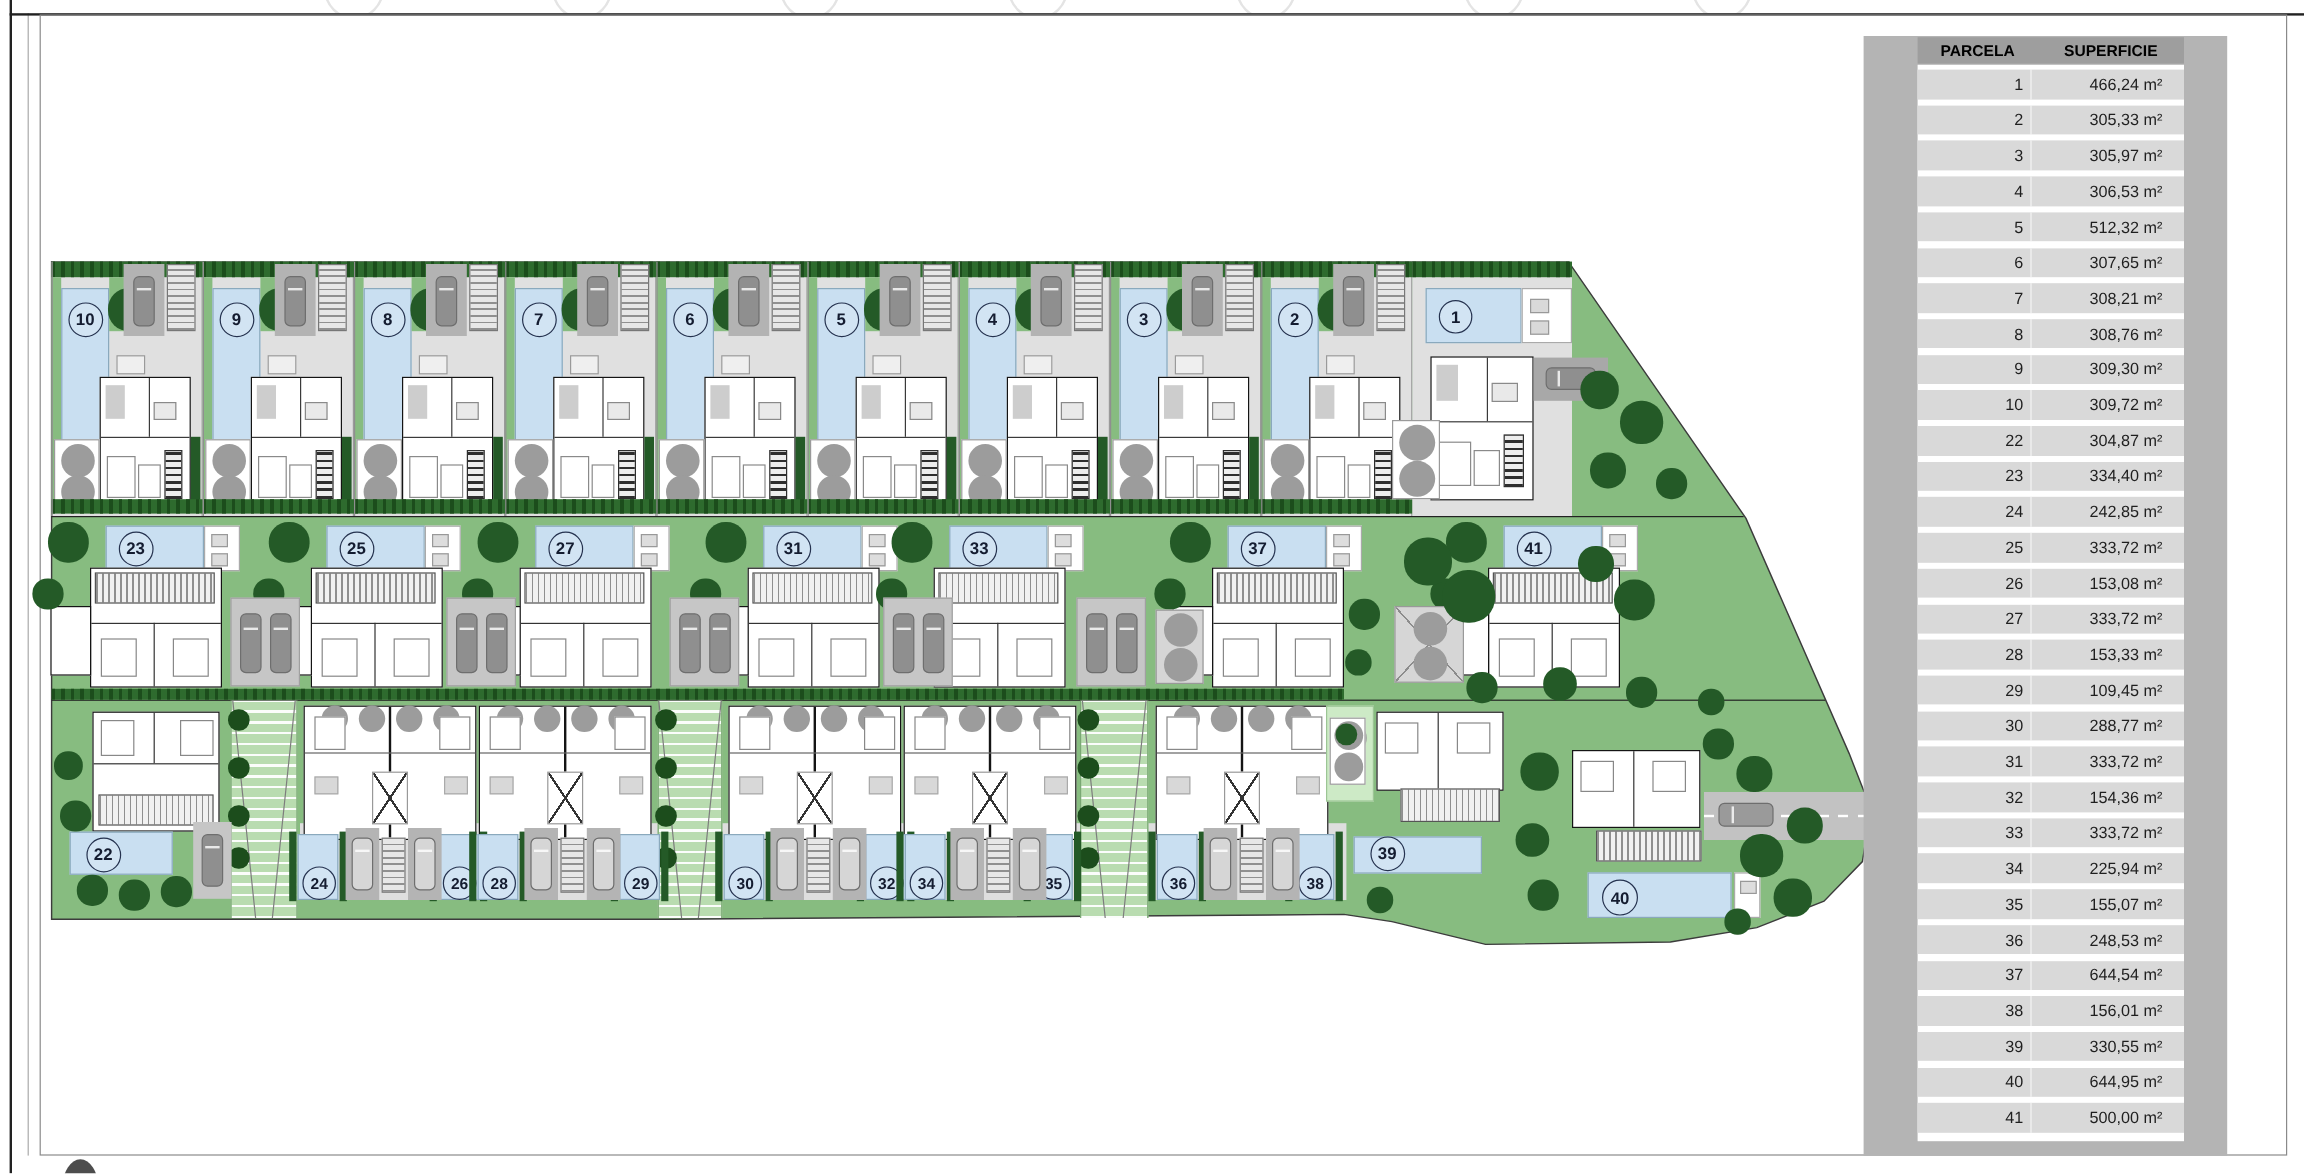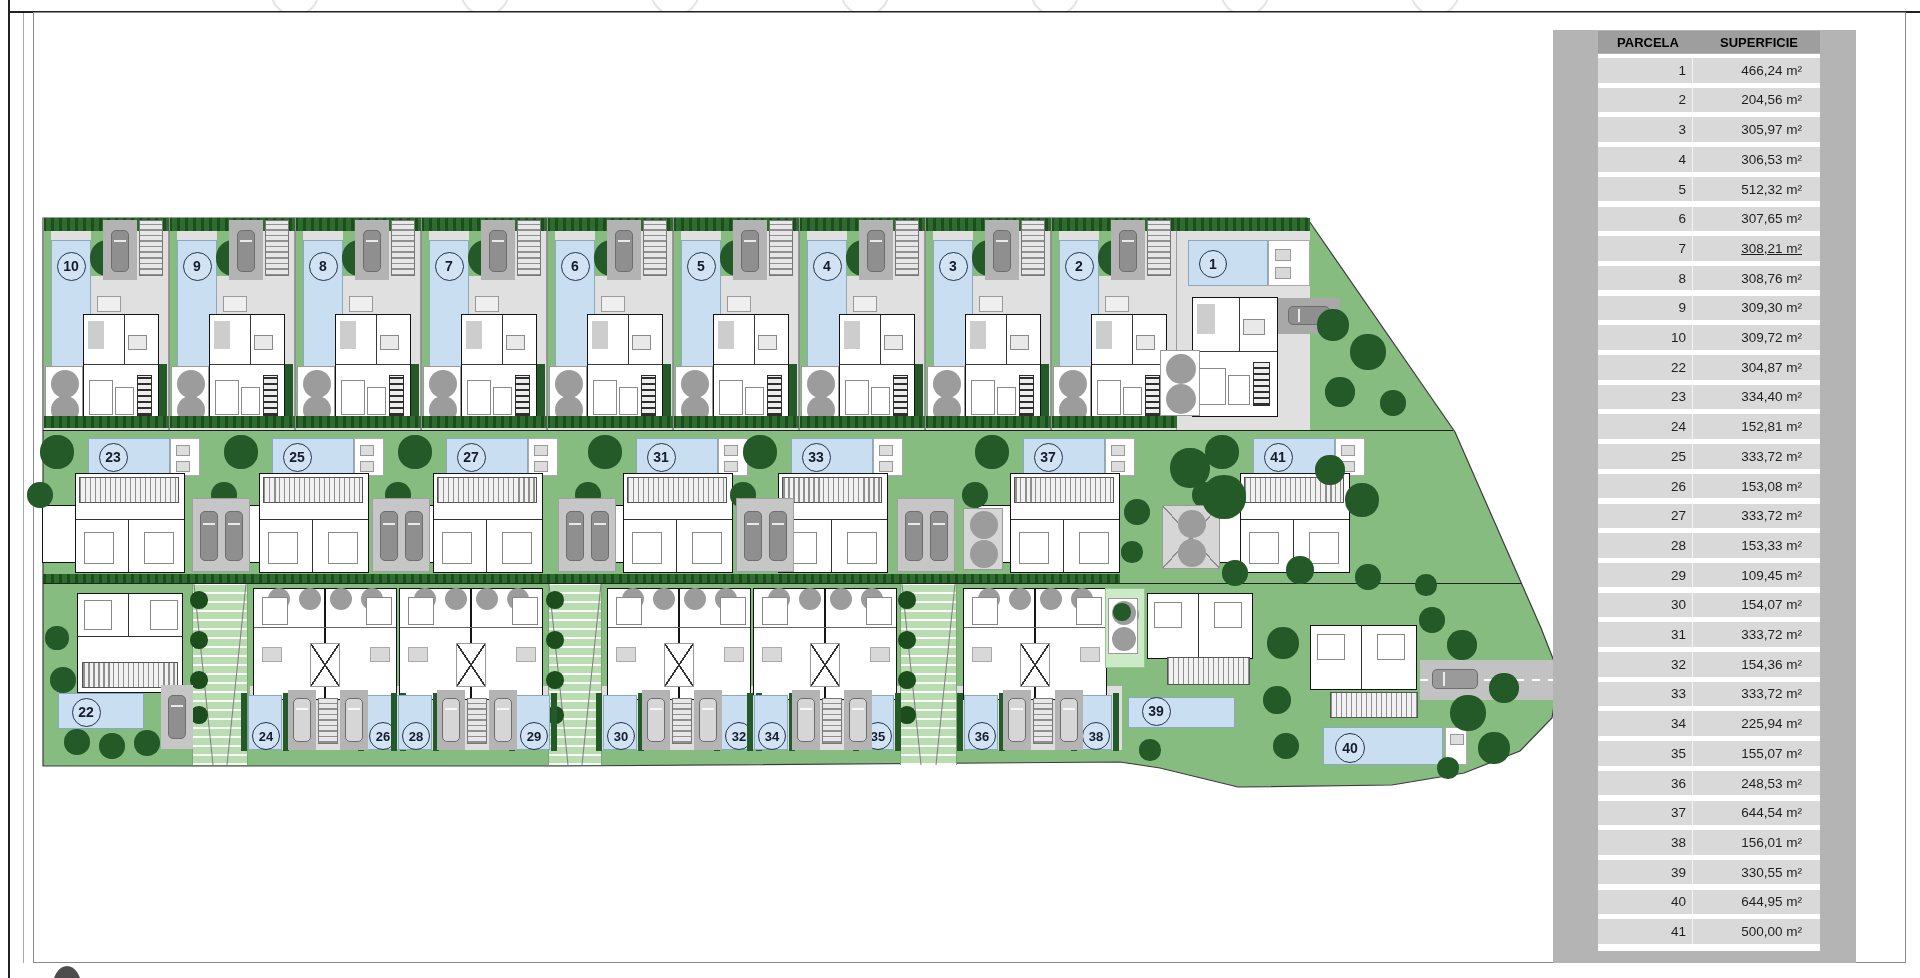--- a/index.html
+++ b/index.html
@@ -820,41 +820,41 @@
         <div style="position: absolute; left: 45px; top: 1px; width: 222px; height: 22px; background: rgb(158, 158, 158); display: flex;">
           <div class="hdr" style="position: relative; width: 100px; height: 22px; font-size: 13px;">PARCELA</div>
           <div class="hdr" style="position: relative; width: 122px; height: 22px; font-size: 13px;">SUPERFICIE</div>
         </div>
         <div style="position: absolute; left: 45px; top: 28px; width: 222px; height: 24.5px; background: rgb(217, 217, 217); display: flex; font-size: 13.5px;">
           <div class="row-cell" style="position: relative; width: 94px; height: 100%; padding-right: 6px; box-sizing: border-box;">1</div>
           <div class="row-cell" style="position: relative; width: 122px; height: 100%; padding-right: 12px; box-sizing: border-box; border-left: 1px solid rgba(255, 255, 255, 0.7);">466,24 m²</div>
         </div>
         <div style="position: absolute; left: 45px; top: 57.7px; width: 222px; height: 24.5px; background: rgb(217, 217, 217); display: flex; font-size: 13.5px;">
           <div class="row-cell" style="position: relative; width: 94px; height: 100%; padding-right: 6px; box-sizing: border-box;">2</div>
-          <div class="row-cell" style="position: relative; width: 122px; height: 100%; padding-right: 12px; box-sizing: border-box; border-left: 1px solid rgba(255, 255, 255, 0.7);">204,56 m²</div>
+          <div class="row-cell" style="position: relative; width: 122px; height: 100%; padding-right: 12px; box-sizing: border-box; border-left: 1px solid rgba(255, 255, 255, 0.7);">305,33 m²</div>
         </div>
         <div style="position: absolute; left: 45px; top: 87.4px; width: 222px; height: 24.5px; background: rgb(217, 217, 217); display: flex; font-size: 13.5px;">
           <div class="row-cell" style="position: relative; width: 94px; height: 100%; padding-right: 6px; box-sizing: border-box;">3</div>
           <div class="row-cell" style="position: relative; width: 122px; height: 100%; padding-right: 12px; box-sizing: border-box; border-left: 1px solid rgba(255, 255, 255, 0.7);">305,97 m²</div>
         </div>
         <div style="position: absolute; left: 45px; top: 117.1px; width: 222px; height: 24.5px; background: rgb(217, 217, 217); display: flex; font-size: 13.5px;">
           <div class="row-cell" style="position: relative; width: 94px; height: 100%; padding-right: 6px; box-sizing: border-box;">4</div>
           <div class="row-cell" style="position: relative; width: 122px; height: 100%; padding-right: 12px; box-sizing: border-box; border-left: 1px solid rgba(255, 255, 255, 0.7);">306,53 m²</div>
         </div>
         <div style="position: absolute; left: 45px; top: 146.8px; width: 222px; height: 24.5px; background: rgb(217, 217, 217); display: flex; font-size: 13.5px;">
           <div class="row-cell" style="position: relative; width: 94px; height: 100%; padding-right: 6px; box-sizing: border-box;">5</div>
           <div class="row-cell" style="position: relative; width: 122px; height: 100%; padding-right: 12px; box-sizing: border-box; border-left: 1px solid rgba(255, 255, 255, 0.7);">512,32 m²</div>
         </div>
         <div style="position: absolute; left: 45px; top: 176.5px; width: 222px; height: 24.5px; background: rgb(217, 217, 217); display: flex; font-size: 13.5px;">
           <div class="row-cell" style="position: relative; width: 94px; height: 100%; padding-right: 6px; box-sizing: border-box;">6</div>
           <div class="row-cell" style="position: relative; width: 122px; height: 100%; padding-right: 12px; box-sizing: border-box; border-left: 1px solid rgba(255, 255, 255, 0.7);">307,65 m²</div>
         </div>
         <div style="position: absolute; left: 45px; top: 206.2px; width: 222px; height: 24.5px; background: rgb(217, 217, 217); display: flex; font-size: 13.5px;">
           <div class="row-cell" style="position: relative; width: 94px; height: 100%; padding-right: 6px; box-sizing: border-box;">7</div>
-          <div class="row-cell" style="position: relative; width: 122px; height: 100%; padding-right: 12px; box-sizing: border-box; border-left: 1px solid rgba(255, 255, 255, 0.7); text-decoration: underline;">308,21 m²</div>
+          <div class="row-cell" style="position: relative; width: 122px; height: 100%; padding-right: 12px; box-sizing: border-box; border-left: 1px solid rgba(255, 255, 255, 0.7);">308,21 m²</div>
         </div>
         <div style="position: absolute; left: 45px; top: 235.9px; width: 222px; height: 24.5px; background: rgb(217, 217, 217); display: flex; font-size: 13.5px;">
           <div class="row-cell" style="position: relative; width: 94px; height: 100%; padding-right: 6px; box-sizing: border-box;">8</div>
           <div class="row-cell" style="position: relative; width: 122px; height: 100%; padding-right: 12px; box-sizing: border-box; border-left: 1px solid rgba(255, 255, 255, 0.7);">308,76 m²</div>
         </div>
         <div style="position: absolute; left: 45px; top: 265.6px; width: 222px; height: 24.5px; background: rgb(217, 217, 217); display: flex; font-size: 13.5px;">
           <div class="row-cell" style="position: relative; width: 94px; height: 100%; padding-right: 6px; box-sizing: border-box;">9</div>
           <div class="row-cell" style="position: relative; width: 122px; height: 100%; padding-right: 12px; box-sizing: border-box; border-left: 1px solid rgba(255, 255, 255, 0.7);">309,30 m²</div>
         </div>
         <div style="position: absolute; left: 45px; top: 295.3px; width: 222px; height: 24.5px; background: rgb(217, 217, 217); display: flex; font-size: 13.5px;">
@@ -864,21 +864,21 @@
         <div style="position: absolute; left: 45px; top: 325px; width: 222px; height: 24.5px; background: rgb(217, 217, 217); display: flex; font-size: 13.5px;">
           <div class="row-cell" style="position: relative; width: 94px; height: 100%; padding-right: 6px; box-sizing: border-box;">22</div>
           <div class="row-cell" style="position: relative; width: 122px; height: 100%; padding-right: 12px; box-sizing: border-box; border-left: 1px solid rgba(255, 255, 255, 0.7);">304,87 m²</div>
         </div>
         <div style="position: absolute; left: 45px; top: 354.7px; width: 222px; height: 24.5px; background: rgb(217, 217, 217); display: flex; font-size: 13.5px;">
           <div class="row-cell" style="position: relative; width: 94px; height: 100%; padding-right: 6px; box-sizing: border-box;">23</div>
           <div class="row-cell" style="position: relative; width: 122px; height: 100%; padding-right: 12px; box-sizing: border-box; border-left: 1px solid rgba(255, 255, 255, 0.7);">334,40 m²</div>
         </div>
         <div style="position: absolute; left: 45px; top: 384.4px; width: 222px; height: 24.5px; background: rgb(217, 217, 217); display: flex; font-size: 13.5px;">
           <div class="row-cell" style="position: relative; width: 94px; height: 100%; padding-right: 6px; box-sizing: border-box;">24</div>
-          <div class="row-cell" style="position: relative; width: 122px; height: 100%; padding-right: 12px; box-sizing: border-box; border-left: 1px solid rgba(255, 255, 255, 0.7);">152,81 m²</div>
+          <div class="row-cell" style="position: relative; width: 122px; height: 100%; padding-right: 12px; box-sizing: border-box; border-left: 1px solid rgba(255, 255, 255, 0.7);">242,85 m²</div>
         </div>
         <div style="position: absolute; left: 45px; top: 414.1px; width: 222px; height: 24.5px; background: rgb(217, 217, 217); display: flex; font-size: 13.5px;">
           <div class="row-cell" style="position: relative; width: 94px; height: 100%; padding-right: 6px; box-sizing: border-box;">25</div>
           <div class="row-cell" style="position: relative; width: 122px; height: 100%; padding-right: 12px; box-sizing: border-box; border-left: 1px solid rgba(255, 255, 255, 0.7);">333,72 m²</div>
         </div>
         <div style="position: absolute; left: 45px; top: 443.8px; width: 222px; height: 24.5px; background: rgb(217, 217, 217); display: flex; font-size: 13.5px;">
           <div class="row-cell" style="position: relative; width: 94px; height: 100%; padding-right: 6px; box-sizing: border-box;">26</div>
           <div class="row-cell" style="position: relative; width: 122px; height: 100%; padding-right: 12px; box-sizing: border-box; border-left: 1px solid rgba(255, 255, 255, 0.7);">153,08 m²</div>
         </div>
         <div style="position: absolute; left: 45px; top: 473.5px; width: 222px; height: 24.5px; background: rgb(217, 217, 217); display: flex; font-size: 13.5px;">
@@ -888,21 +888,21 @@
         <div style="position: absolute; left: 45px; top: 503.2px; width: 222px; height: 24.5px; background: rgb(217, 217, 217); display: flex; font-size: 13.5px;">
           <div class="row-cell" style="position: relative; width: 94px; height: 100%; padding-right: 6px; box-sizing: border-box;">28</div>
           <div class="row-cell" style="position: relative; width: 122px; height: 100%; padding-right: 12px; box-sizing: border-box; border-left: 1px solid rgba(255, 255, 255, 0.7);">153,33 m²</div>
         </div>
         <div style="position: absolute; left: 45px; top: 532.9px; width: 222px; height: 24.5px; background: rgb(217, 217, 217); display: flex; font-size: 13.5px;">
           <div class="row-cell" style="position: relative; width: 94px; height: 100%; padding-right: 6px; box-sizing: border-box;">29</div>
           <div class="row-cell" style="position: relative; width: 122px; height: 100%; padding-right: 12px; box-sizing: border-box; border-left: 1px solid rgba(255, 255, 255, 0.7);">109,45 m²</div>
         </div>
         <div style="position: absolute; left: 45px; top: 562.6px; width: 222px; height: 24.5px; background: rgb(217, 217, 217); display: flex; font-size: 13.5px;">
           <div class="row-cell" style="position: relative; width: 94px; height: 100%; padding-right: 6px; box-sizing: border-box;">30</div>
-          <div class="row-cell" style="position: relative; width: 122px; height: 100%; padding-right: 12px; box-sizing: border-box; border-left: 1px solid rgba(255, 255, 255, 0.7);">154,07 m²</div>
+          <div class="row-cell" style="position: relative; width: 122px; height: 100%; padding-right: 12px; box-sizing: border-box; border-left: 1px solid rgba(255, 255, 255, 0.7);">288,77 m²</div>
         </div>
         <div style="position: absolute; left: 45px; top: 592.3px; width: 222px; height: 24.5px; background: rgb(217, 217, 217); display: flex; font-size: 13.5px;">
           <div class="row-cell" style="position: relative; width: 94px; height: 100%; padding-right: 6px; box-sizing: border-box;">31</div>
           <div class="row-cell" style="position: relative; width: 122px; height: 100%; padding-right: 12px; box-sizing: border-box; border-left: 1px solid rgba(255, 255, 255, 0.7);">333,72 m²</div>
         </div>
         <div style="position: absolute; left: 45px; top: 622px; width: 222px; height: 24.5px; background: rgb(217, 217, 217); display: flex; font-size: 13.5px;">
           <div class="row-cell" style="position: relative; width: 94px; height: 100%; padding-right: 6px; box-sizing: border-box;">32</div>
           <div class="row-cell" style="position: relative; width: 122px; height: 100%; padding-right: 12px; box-sizing: border-box; border-left: 1px solid rgba(255, 255, 255, 0.7);">154,36 m²</div>
         </div>
         <div style="position: absolute; left: 45px; top: 651.7px; width: 222px; height: 24.5px; background: rgb(217, 217, 217); display: flex; font-size: 13.5px;">

